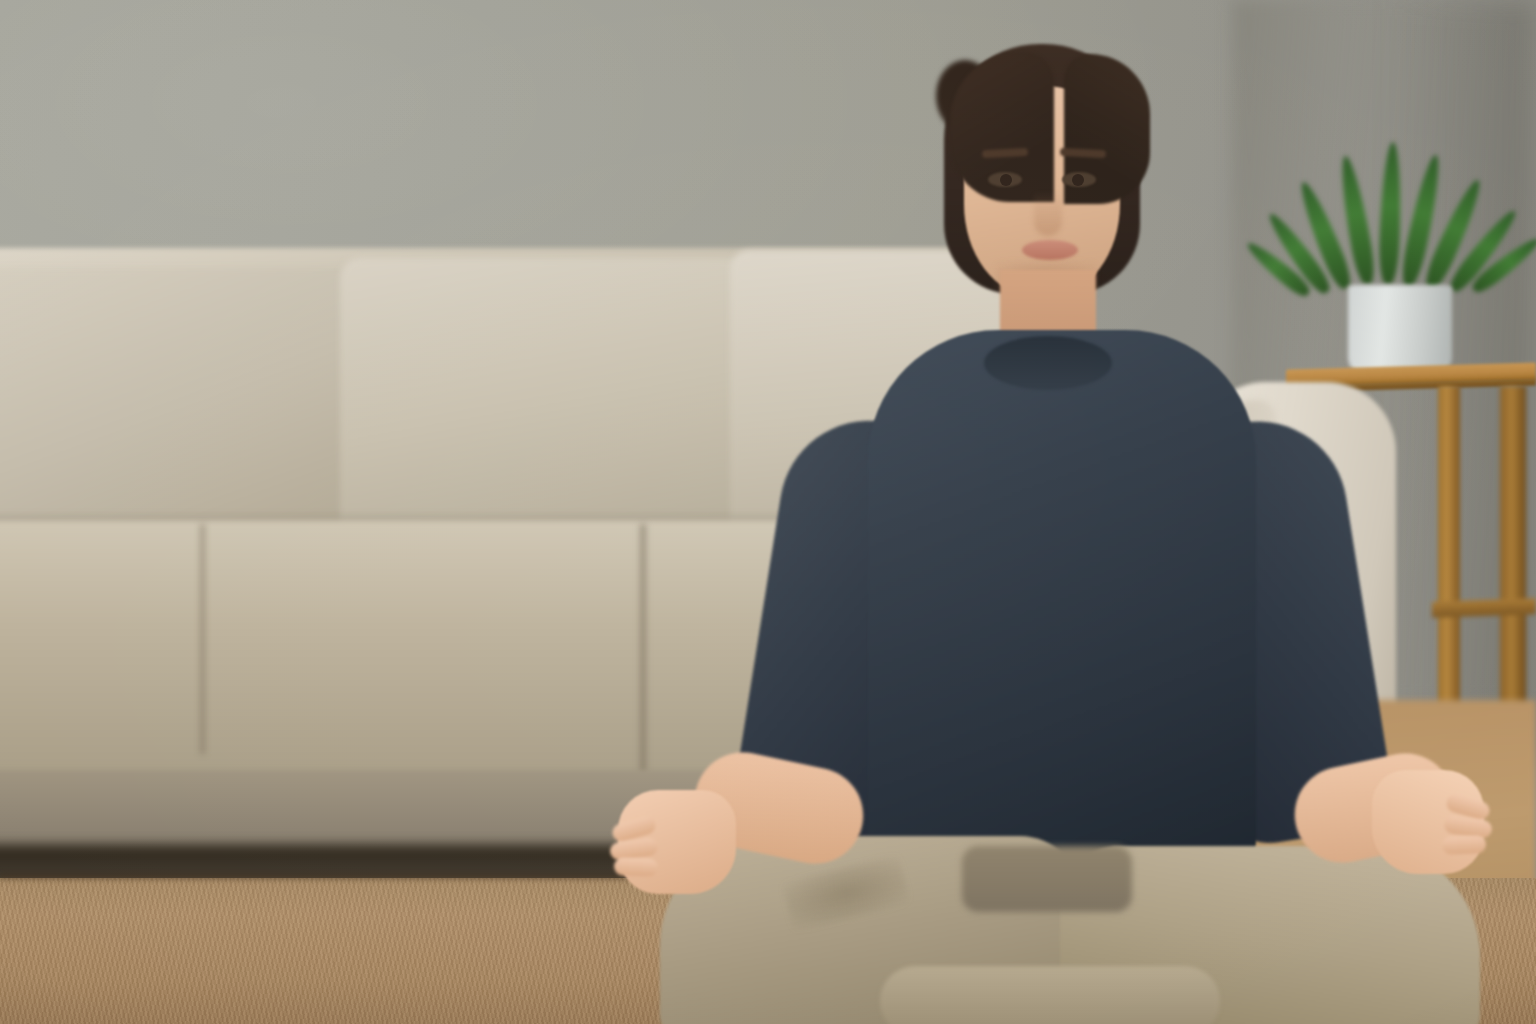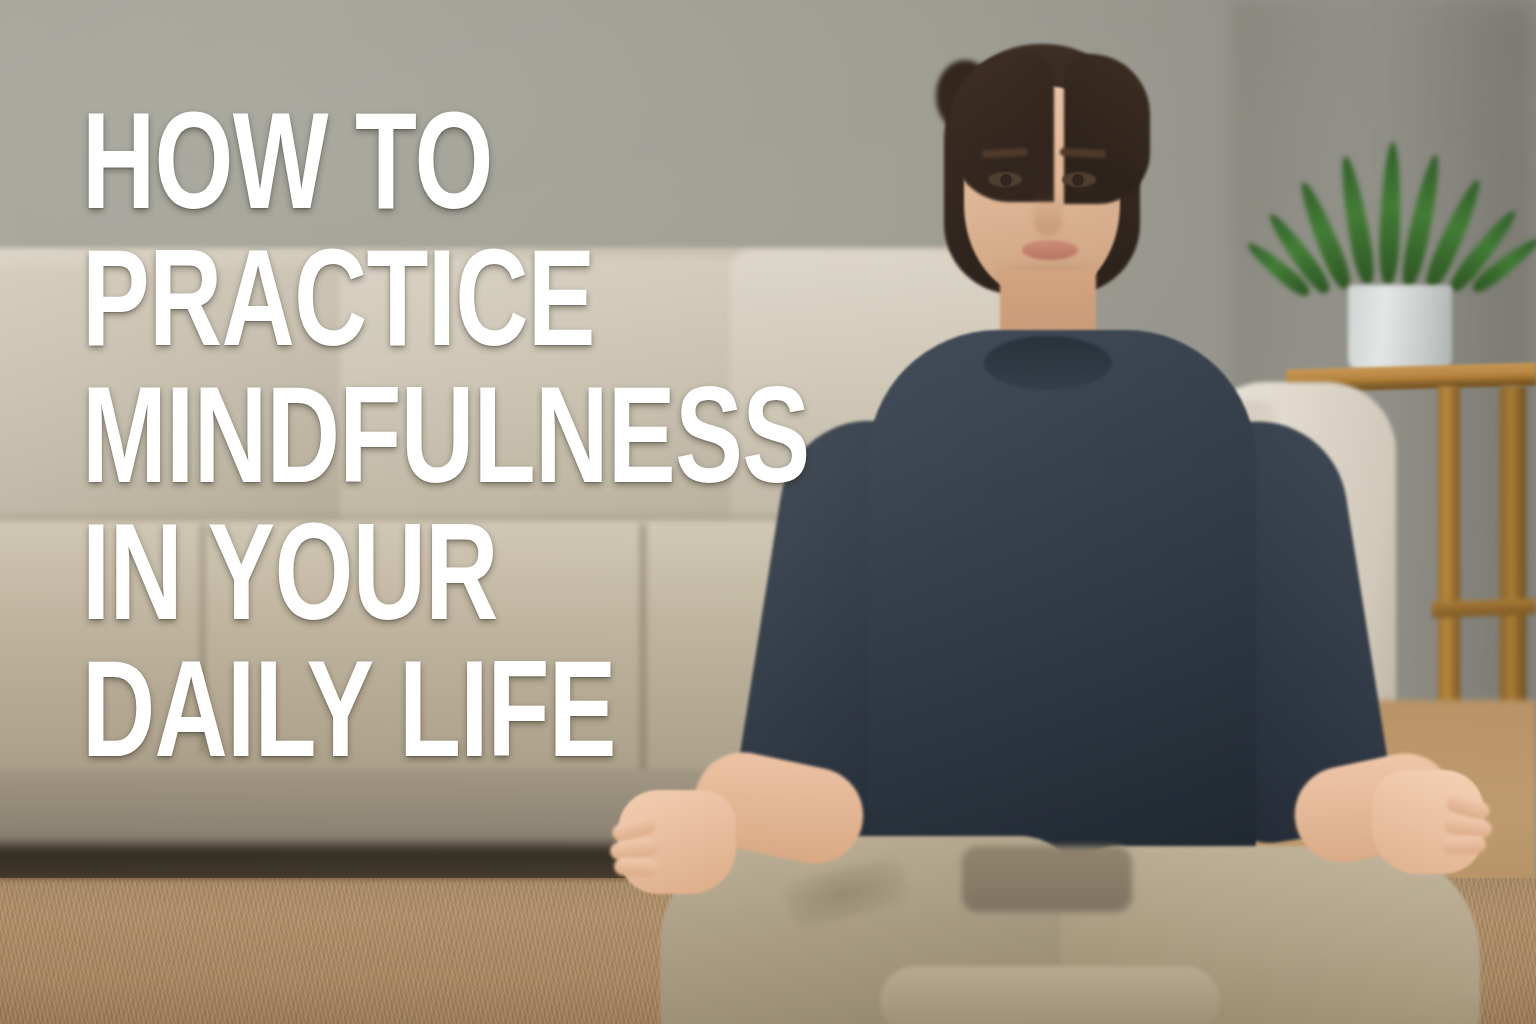--- a/index.html
+++ b/index.html
@@ -478,21 +478,14 @@
     </div>
     <div class="hand-right">
       <div class="finger" style="left:74px;  top:28px; width:44px; height:18px; transform:rotate(16deg);"></div>
       <div class="finger" style="left:72px;  top:48px; width:48px; height:18px; transform:rotate(8deg);"></div>
       <div class="finger" style="left:70px;  top:66px; width:44px; height:18px; transform:rotate(-2deg);"></div>
     </div>
   </div>
 
   <div class="grade"></div>
 
-  <div class="headline">
-    <div class="hl-line l1">HOW TO</div>
-    <div class="hl-line l2">PRACTICE</div>
-    <div class="hl-line l3">MINDFULNESS</div>
-    <div class="hl-line l4">IN YOUR</div>
-    <div class="hl-line l5">DAILY LIFE</div>
-  </div>
 
 </div>
 
 </body></html>

